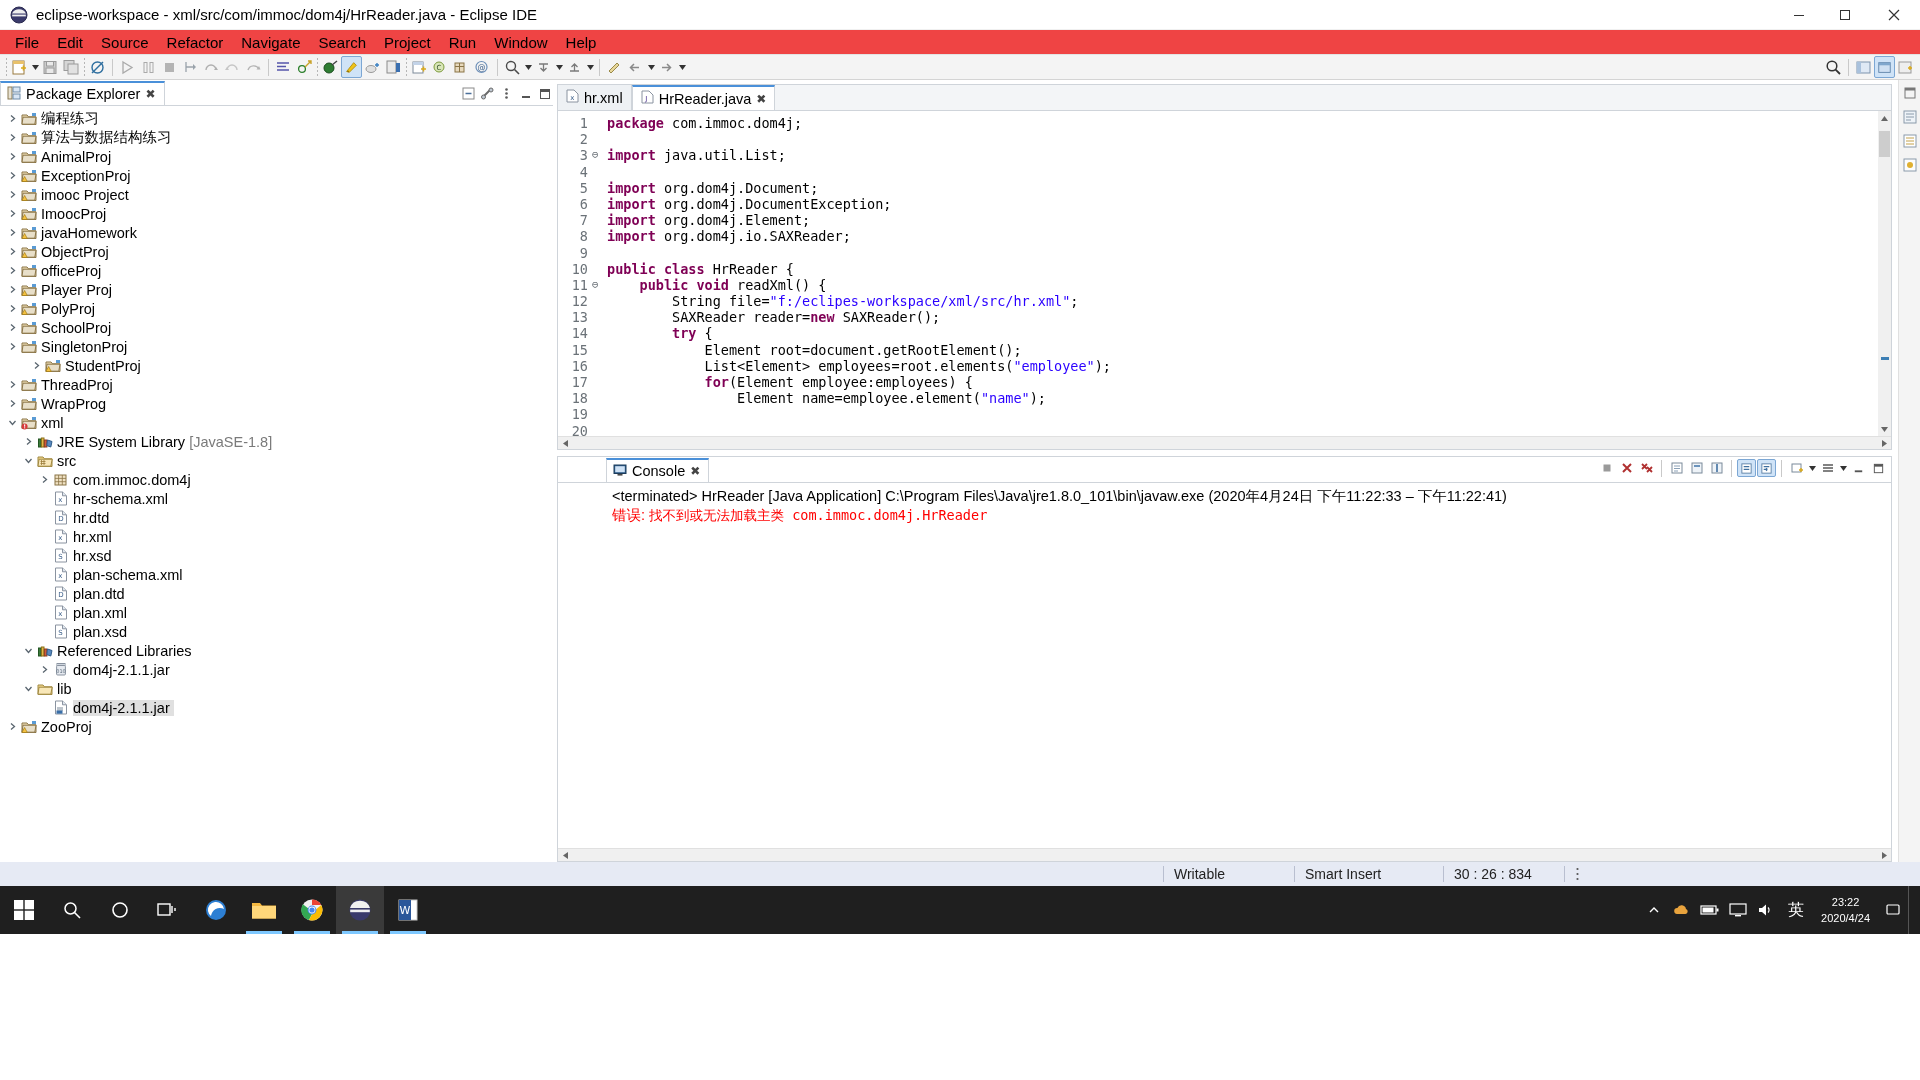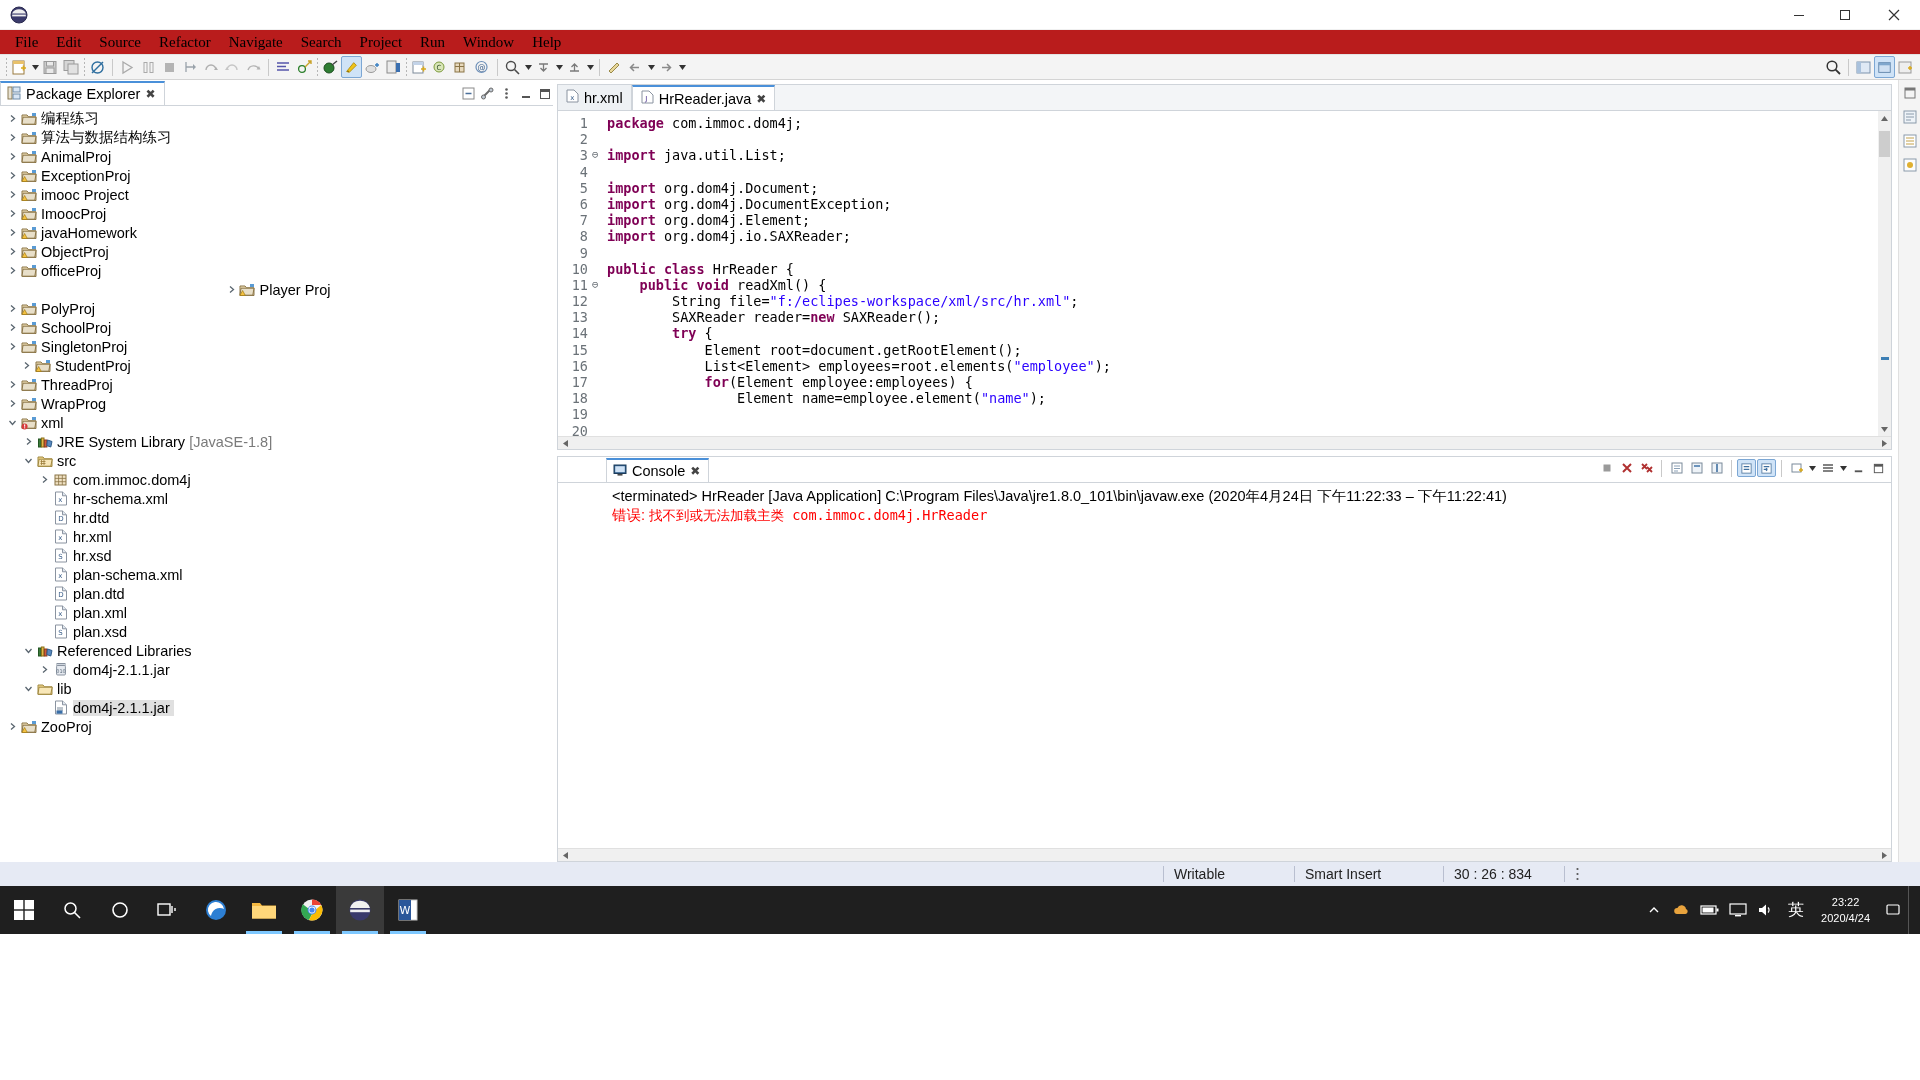--- a/index.html
+++ b/index.html
@@ -22,21 +22,21 @@
   #titlebar .tb-title { font-size:15px; color:#000; white-space:nowrap; }
   #titlebar .tb-spacer { flex:1 1 auto; }
   .winbtn {
     width:46px;height:30px;display:flex;align-items:center;justify-content:center;
     font-size:14px;color:#333;font-family:"DejaVu Sans",sans-serif;
   }
   .winbtn.close { width:52px; }
   .winbtn svg { display:block; }
 
   
-  #menubar { height:24px; display:flex; align-items:center; padding-left:6px; background:#b91c1c;font-family:Liberation Serif, serif; }
+  #menubar { height:24px; display:flex; align-items:center; padding-left:6px; background:#ef4444; }
   #menubar .mi { padding:1px 9px; font-size:15px; color:#000; white-space:nowrap; }
 
   
   #toolbar {
     height:26px; background:#f4f4f4; border-top:1px solid #e3e3e3; border-bottom:1px solid #d4d4d4;
     display:flex; align-items:center; padding:0 4px; gap:0px;
   }
   .tbtn { width:21px;height:22px; display:flex;align-items:center;justify-content:center; flex:0 0 auto; }
   .tbtn svg { display:block; }
   .tsep { width:1px;height:17px;background:#c9c9c9;margin:0 4px;flex:0 0 auto; }
@@ -138,20 +138,21 @@
 
 <div id="titlebar">
   <span class="tb-icon">
     <svg width="18" height="18" viewBox="0 0 18 18">
       <circle cx="9" cy="9" r="8" fill="#3a3a6b"></circle>
       <circle cx="9" cy="9" r="8" fill="none" stroke="#2b2b50" stroke-width="1"></circle>
       <path d="M2 7.5 A8 8 0 0 1 16 7.5 Z" fill="#efefef"></path>
       <rect x="2.2" y="8.6" width="13.6" height="1.8" fill="#efefef"></rect>
     </svg>
   </span>
+  <span class="tb-title">eclipse-workspace - xml/src/com/immoc/dom4j/HrReader.java - Eclipse IDE</span>
   <span class="tb-spacer"></span>
   <span class="winbtn">
     <svg width="12" height="12" viewBox="0 0 12 12">
         <rect x="1" y="6" width="10" height="1" fill="#333"></rect>
       </svg>
   </span>
   <span class="winbtn">
     <svg width="12" height="12" viewBox="0 0 12 12">
         <rect x="1.5" y="1.5" width="9" height="9" fill="none" stroke="#333" stroke-width="1"></rect>
       </svg>
@@ -586,21 +587,21 @@
           </span>
           <span class="ticon">
             <svg width="16" height="16" viewBox="0 0 16 16">
               <path d="M1 4 h5 l1.5 1.8 h7.5 v7.7 h-14 z" fill="#f0e0b8" stroke="#8a7446"></path>
               <path d="M2 6.2 h13 l-1.2 7 h-12.8 z" fill="#e8dfc9" stroke="#8a7446"></path>
               <path d="M11 2 h4 v3 h-4 z" fill="#5a9bd4"></path>
             </svg>
           </span>
           <span class="tlabel">officeProj</span>
         </div>
-        <div class="trow" style="padding-left: 6px; justify-content: center;">
+        <div class="trow" style="padding-left: 6px;">
           <span class="arrow">
             <svg width="9" height="9" viewBox="0 0 9 9">
               <path d="M3 1.5 L6.5 4.5 L3 7.5" stroke="#5a6670" stroke-width="1.3" fill="none"></path>
             </svg>
           </span>
           <span class="ticon">
             <svg width="16" height="16" viewBox="0 0 16 16">
               <path d="M1 4 h5 l1.5 1.8 h7.5 v7.7 h-14 z" fill="#f0e0b8" stroke="#8a7446"></path>
               <path d="M2 6.2 h13 l-1.2 7 h-12.8 z" fill="#e8dfc9" stroke="#8a7446"></path>
               <path d="M11 2 h4 v3 h-4 z" fill="#5a9bd4"></path>
@@ -648,21 +649,21 @@
           </span>
           <span class="ticon">
             <svg width="16" height="16" viewBox="0 0 16 16">
               <path d="M1 4 h5 l1.5 1.8 h7.5 v7.7 h-14 z" fill="#f0e0b8" stroke="#8a7446"></path>
               <path d="M2 6.2 h13 l-1.2 7 h-12.8 z" fill="#e8dfc9" stroke="#8a7446"></path>
               <path d="M11 2 h4 v3 h-4 z" fill="#5a9bd4"></path>
             </svg>
           </span>
           <span class="tlabel">SingletonProj</span>
         </div>
-        <div class="trow" style="padding-left: 20px;">
+        <div class="trow" style="padding-left: 20px; margin-left: 10px;">
           <span class="arrow">
             <svg width="9" height="9" viewBox="0 0 9 9">
               <path d="M3 1.5 L6.5 4.5 L3 7.5" stroke="#5a6670" stroke-width="1.3" fill="none"></path>
             </svg>
           </span>
           <span class="ticon">
             <svg width="16" height="16" viewBox="0 0 16 16">
               <path d="M1 4 h5 l1.5 1.8 h7.5 v7.7 h-14 z" fill="#f0e0b8" stroke="#8a7446"></path>
               <path d="M2 6.2 h13 l-1.2 7 h-12.8 z" fill="#e8dfc9" stroke="#8a7446"></path>
               <path d="M11 2 h4 v3 h-4 z" fill="#5a9bd4"></path>

